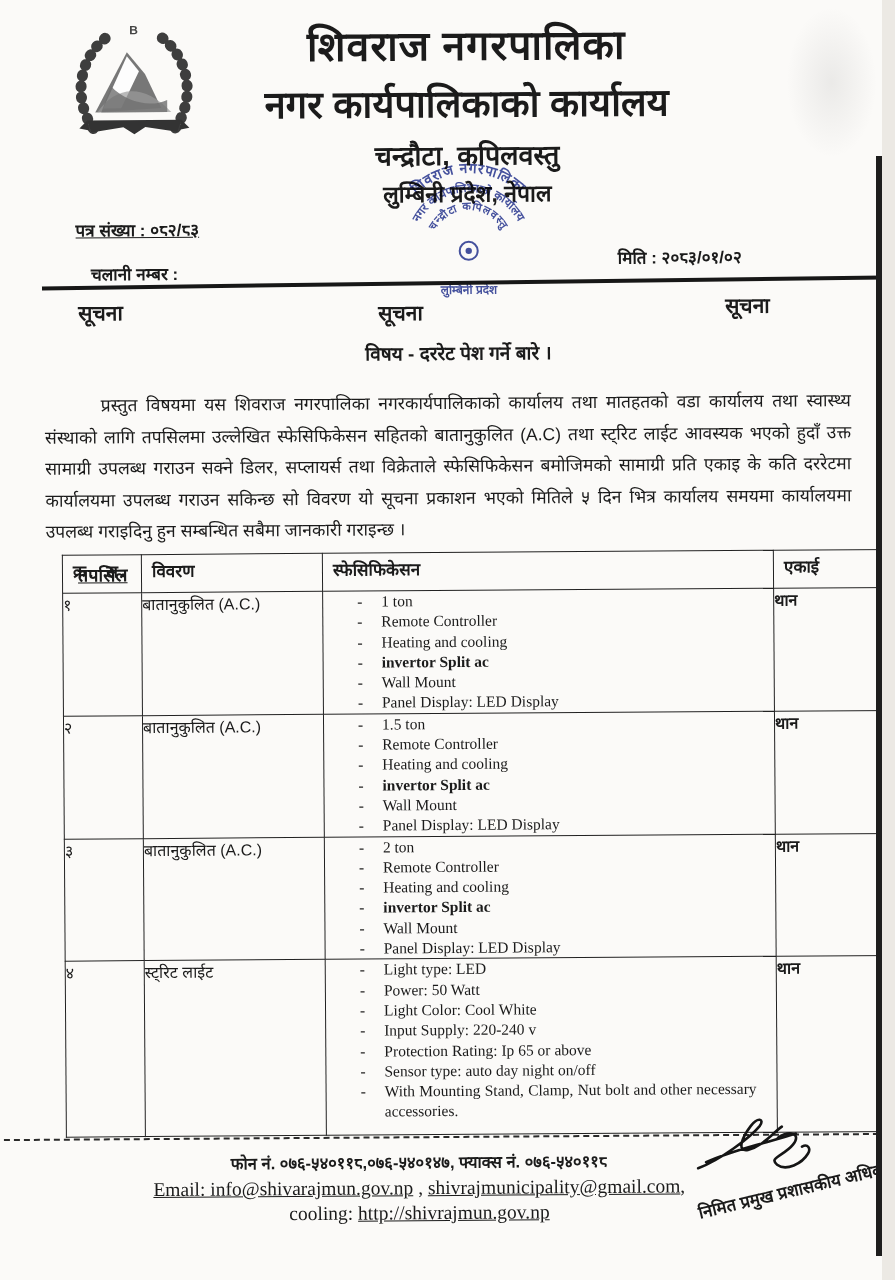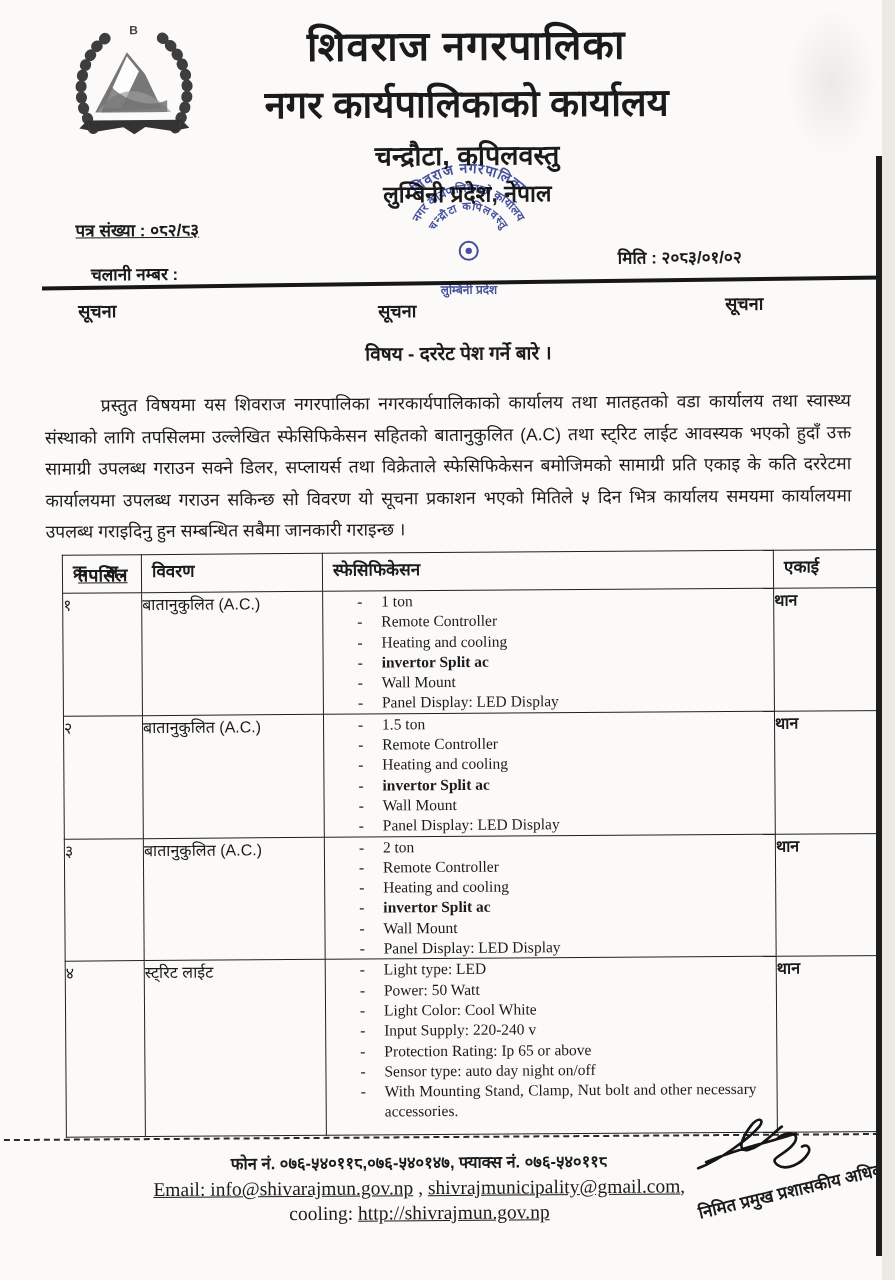--- a/index.html
+++ b/index.html
@@ -14,21 +14,21 @@
   .t3{font-size:27px;font-weight:bold;margin-top:8px;}
   .t4{font-size:23px;font-weight:bold;margin-top:4px;}
   .logo{left:60px;top:14px;width:155px;height:150px;}
   .stamp{left:386px;top:148px;width:170px;height:160px;mix-blend-mode:multiply;opacity:.88;}
   
   .meta{font-size:17px;font-weight:bold;}
   .m1{left:78px;top:216px;text-decoration:underline;}
   .m2{left:78px;top:260px;margin-left:15px;}
   .m3{left:620px;top:247px;}
   .rule{left:44px;top:281px;width:841px;height:4px;background:#171717;transform:rotate(-0.35deg);}
-  .suchana{font-size:18px;font-weight:bold;}
+  .suchana{font-size:21px;font-weight:bold;}
   .s1{left:80px;top:296px;} .s2{left:380px;top:298px;} .s3{left:727px;top:293px;}
   .subject{left:0;top:340px;width:920px;text-align:center;font-size:19px;font-weight:bold;}
   .bodytext{left:46px;top:388px;width:806px;font-size:17.5px;line-height:31.5px;
             text-align:justify;text-indent:56px;}
   .tapasil{left:78px;top:524px;font-size:18px;font-weight:bold;text-decoration:underline;margin-top:36px;}
   
   table.spec{left:62px;top:552px;border-collapse:collapse;table-layout:fixed;width:793px;}
   table.spec td,table.spec th{border:1.6px solid #222;vertical-align:top;padding:0;}
   table.spec th{font-size:17px;font-weight:bold;text-align:left;height:33px;padding:4px 0 0 10px;}
   th.c-sn{width:68px;padding-left:8px;font-family:Liberation Mono, monospace;} th.c-item{width:170px;} th.c-spec{width:440px;} th.c-unit{width:115px;}

